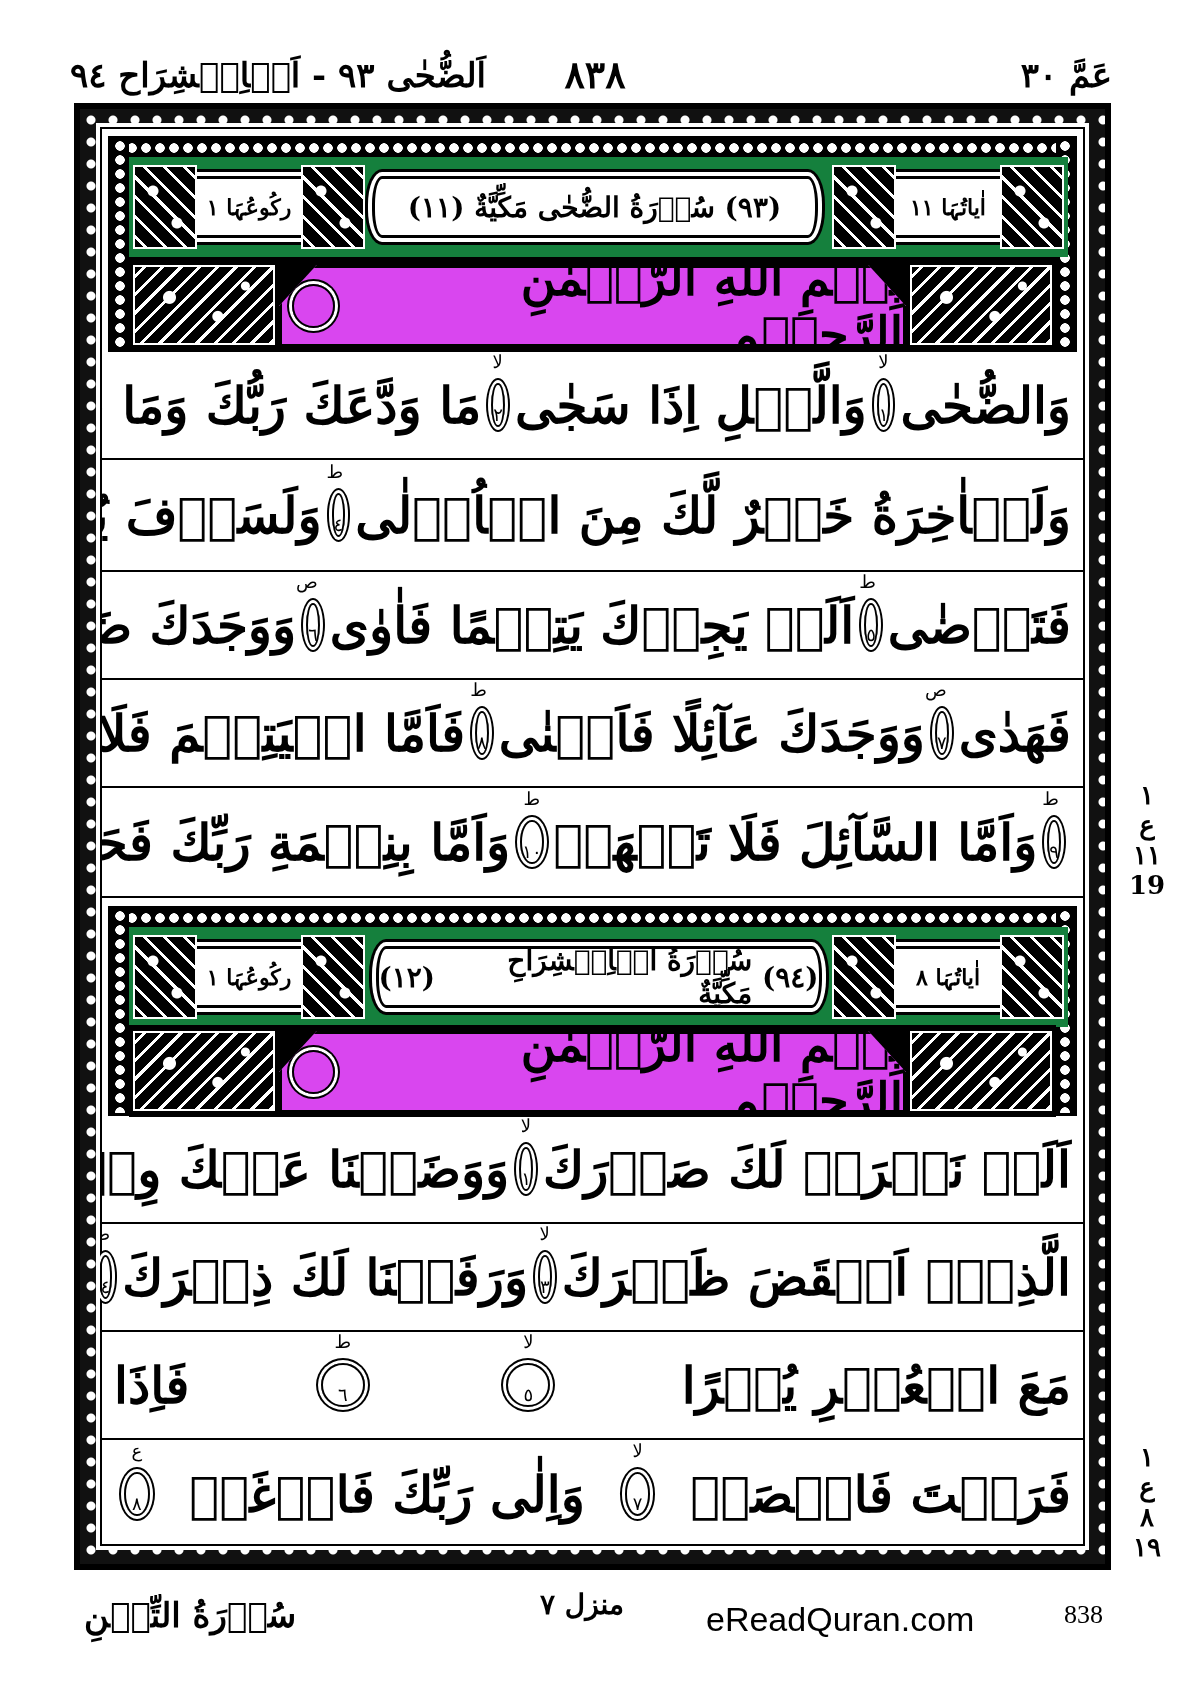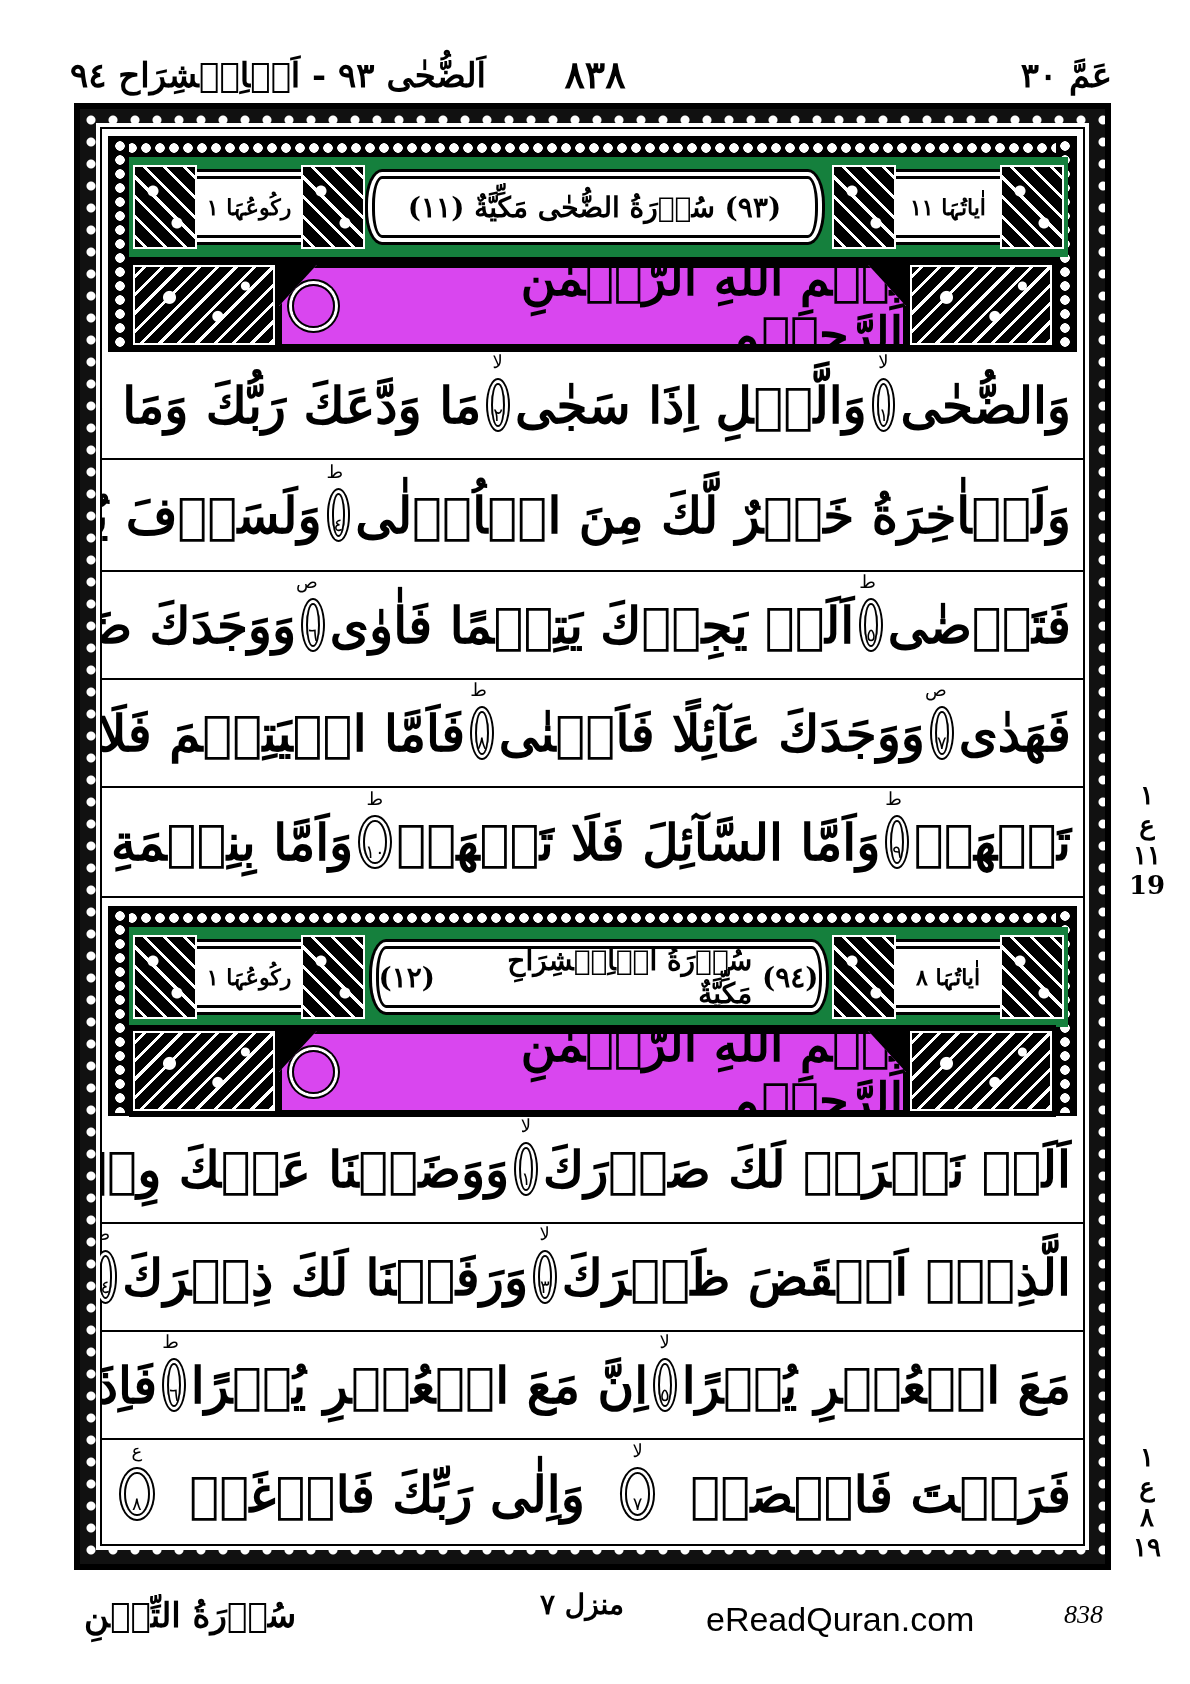--- a/index.html
+++ b/index.html
@@ -66,21 +66,21 @@
   .word { display:inline-block; }
 
   
   .ruku { position:absolute; left:1122px; width:50px; text-align:center; font-family:"DejaVu Serif", serif; font-weight:bold; font-size:26px; line-height:30px; }
 
   
   .ftr { position:absolute; top:1595px; }
   #ftr-next { left:84px; font-family:"DejaVu Serif", serif; font-weight:bold; font-size:34px; direction:rtl; }
   #ftr-manzil { left:540px; font-family:"DejaVu Serif", serif; font-weight:bold; font-size:28px; direction:rtl; top:1588px; }
   #ftr-site { left:706px; font-family:"Liberation Sans", sans-serif; font-weight:normal; font-size:34px; top:1600px; }
-  #ftr-page { left:1064px; font-family:"Liberation Serif", serif; font-size:26px; top:1600px;font-style:italic; }
+  #ftr-page { left:1064px; font-family:"Liberation Serif", serif; font-size:26px; top:1600px; }
 </style>
 </head>
 <body>
 
 <div class="hdr" id="hdr-right">عَمَّ ٣٠</div>
 <div class="hdr" id="hdr-center">٨٣٨</div>
 <div class="hdr" id="hdr-left">اَلضُّحٰى ٩٣ - اَلۡاِنۡشِرَاح ٩٤</div>
 
 <div class="frame-outer"></div>
 <div class="frame-vine"></div>
@@ -162,21 +162,20 @@
       <span>٧</span>
     </span>
   <span class="word">وَوَجَدَكَ عَآئِلًا فَاَغۡنٰى</span>
   <span class="ayah">
       <span class="mark">ط</span>
       <span>٨</span>
     </span>
   <span class="word">فَاَمَّا الۡيَتِيۡمَ فَلَا</span>
 </div>
 <div class="line" style="top:788px;height:110px;">
-  <span class="word">تَقۡهَرۡ</span>
   <span class="ayah">
       <span class="mark">ط</span>
       <span>٩</span>
     </span>
   <span class="word">وَاَمَّا السَّآئِلَ فَلَا تَنۡهَرۡ</span>
   <span class="ayah">
       <span class="mark">ط</span>
       <span>١٠</span>
     </span>
   <span class="word">وَاَمَّا بِنِعۡمَةِ رَبِّكَ فَحَدِّثۡ</span>
@@ -237,21 +236,20 @@
       <span>٤</span>
     </span>
 
 </div>
 <div class="line" style="top:1332px;height:108px;">
   <span class="word">مَعَ الۡعُسۡرِ يُسۡرًا</span>
   <span class="ayah">
       <span class="mark">لا</span>
       <span>٥</span>
     </span>
-  <span class="word">اِنَّ مَعَ الۡعُسۡرِ يُسۡرًا</span>
   <span class="ayah">
       <span class="mark">ط</span>
       <span>٦</span>
     </span>
   <span class="word">فَاِذَا</span>
 </div>
 <div class="line center" style="top:1440px;height:108px;border-bottom:none;">
   <span class="word">فَرَغۡتَ فَانۡصَبۡ</span>
   <span class="ayah">
       <span class="mark">لا</span>

